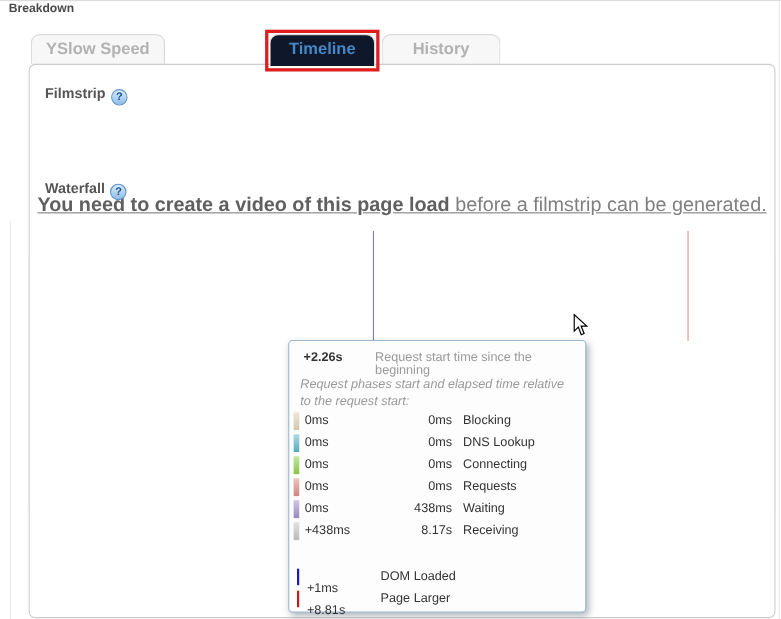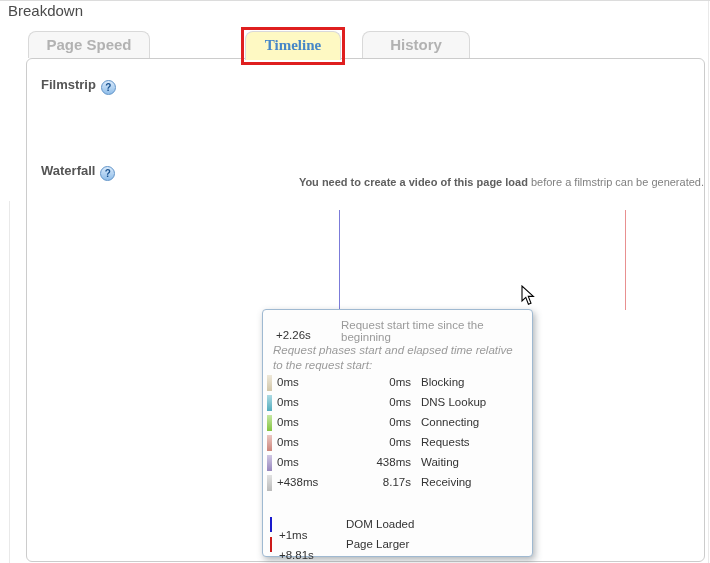--- a/index.html
+++ b/index.html
@@ -1,34 +1,34 @@
 <!DOCTYPE html>
 <html><head>
 <meta charset="utf-8">
 <style>
   html,body{margin:0;padding:0;background:#fff;}
   #stage{position:relative;width:710px;height:563px;overflow:hidden;
          font-family:"Liberation Sans","DejaVu Sans",sans-serif;border-top:1px solid #dcdcdc;}
   .vguide{position:absolute;top:200px;bottom:0;width:1px;background:#e9e9e9;}
   
-  #pageHeading{position:absolute;left:8px;top:1px;font-size:15px;font-weight:normal;color:#4a4a4a;}
+  #pageHeading{position:absolute;left:8px;top:1px;font-size:11px;font-weight:bold;color:#4a4a4a;}
   
   .tab{position:absolute;top:30px;height:26px;line-height:26px;text-align:center;
        font-size:15px;font-weight:bold;color:#b2b2b2;background:#f7f7f7;
        border:1px solid #d9d9d9;border-bottom:none;border-radius:8px 8px 0 0;cursor:pointer;}
-  .tab.active{background:#fef9c3;color:#4687c8;height:28px;z-index:3;font-family:Liberation Serif, serif;}
+  .tab.active{background:#0f172a;color:#4687c8;height:28px;z-index:3;}
   #redbox{position:absolute;left:241px;top:26px;width:98px;height:32px;border:3px solid #df1f1f;z-index:6;pointer-events:none;}
   
   #panel{position:absolute;left:26px;top:57px;width:677px;height:502px;background:#fff;
          border:1px solid #ccc;border-radius:6px;z-index:1;}
   .sectLabel{position:absolute;font-size:13px;font-weight:bold;color:#555;}
   .helpIcon{display:inline-block;width:13px;height:13px;margin-left:5px;border-radius:50%;
             background:linear-gradient(#d9eafb,#8fbde9);border:1px solid #5f93c8;color:#17518f;
             font-size:10px;font-weight:bold;text-align:center;line-height:13px;vertical-align:-2px;}
-  #notice{position:absolute;left:0;right:0;top:117px;text-align:right;font-size:11px;color:#808080;}
+  #notice{position:absolute;left:0;right:0;top:117px;text-align:center;font-size:18px;color:#808080;text-decoration:underline;}
   #notice b{color:#5f5f5f;}
   #viewLarger{position:absolute;right:15px;top:163px;font-size:12px;color:#4687c8;text-decoration:underline;cursor:pointer;}
   
   #wtable{position:absolute;left:32px;top:190px;width:660px;height:139px;border:1px solid #c6c6c6;background:#fff;font-size:11px;}
   .wrow{position:absolute;left:0;width:660px;height:20px;border-top:1px solid #e6e6e6;}
   .wrow.hl{background:linear-gradient(#f2f2f2,#e3e3e6);}
   .whead{position:absolute;left:0;top:0;width:660px;height:18px;}
   .box{position:absolute;width:11px;height:11px;top:4px;border:1px solid #8aa2ba;background:linear-gradient(#fff,#e7edf3);
        font-size:10px;line-height:9px;text-align:center;color:#222;cursor:pointer;}
   .whead .box{top:3px;}
@@ -44,21 +44,21 @@
   .vline{position:absolute;width:1px;z-index:2;}
   #wfoot{position:absolute;left:0;top:118px;width:660px;height:21px;border-top:1px solid #9b9b9b;
          background:linear-gradient(#d9d9d9,#bdbdbd);font-weight:bold;color:#222;}
   #wfoot .fl{position:absolute;left:32px;line-height:21px;font-size:11.5px;}
   #wfoot .fs{position:absolute;left:140px;width:81px;text-align:right;line-height:21px;font-size:11.5px;}
   #wfoot .ft{position:absolute;left:483px;line-height:21px;font-size:12px;}
   
   #tooltip{position:absolute;left:262px;top:308px;width:269px;height:246px;background:#fdfdfd;
            border:1px solid #9fb9d1;border-radius:4px;box-shadow:2px 3px 7px rgba(80,90,100,0.45);
            z-index:5;font-size:11.5px;color:#333;}
-  #ttStart{position:absolute;left:13px;top:19px;color:#333;}
+  #ttStart{position:absolute;left:13px;top:9px;color:#333;font-weight:bold;}
   #ttStartDesc{position:absolute;left:78px;top:9px;color:#9a9a9a;}
   #ttPhasesHead{position:absolute;left:10px;top:33px;width:250px;color:#9a9a9a;line-height:15px;font-style:italic;}
   .ph{position:absolute;left:0;width:269px;height:20px;}
   .ph .sw{position:absolute;left:4px;top:2px;width:5px;height:16px;}
   .ph .st{position:absolute;left:14px;top:3px;}
   .ph .el{position:absolute;left:68px;top:3px;width:80px;text-align:right;}
   .ph .lb{position:absolute;left:158px;top:3px;}
   #ttEventsHead{position:absolute;left:10px;top:186px;color:#9a9a9a;}
   .ev{position:absolute;left:0;width:269px;height:20px;}
   .ev .sw{position:absolute;left:7px;top:2px;width:2px;height:15px;}
@@ -70,23 +70,23 @@
 </head>
 <body>
 
 <div id="stage">
   <div class="vguide" style="left:9px"></div>
   <div class="vguide" style="left:708px;top:0"></div>
 
   <div id="pageHeading">Breakdown</div>
 
   <div id="tabs"></div>
-    <div class="tab" style="left: 362px; width: 106px;">History</div>
+    <div class="tab" style="left: 347px; width: 106px;">History</div>
     <div class="tab active" style="left: 245px; width: 94px;">Timeline</div>
-    <div class="tab" style="left: 28px; width: 120px;">Page Speed</div>
+    <div class="tab" style="left: 28px; width: 120px;">YSlow Speed</div>
   <div id="redbox"></div>
 
   <div id="panel">
     <div class="sectLabel" style="left:14px;top:18px"><span>Filmstrip</span><span class="helpIcon">?</span></div>
     <div id="notice"><b>You need to create a video of this page load</b><span> before a filmstrip can be generated.</span></div>
     <div class="sectLabel" style="left:14px;top:104px"><span>Waterfall</span><span class="helpIcon">?</span></div>
   </div>
 
   <a id="viewLarger">View Larger Version</a>
 

